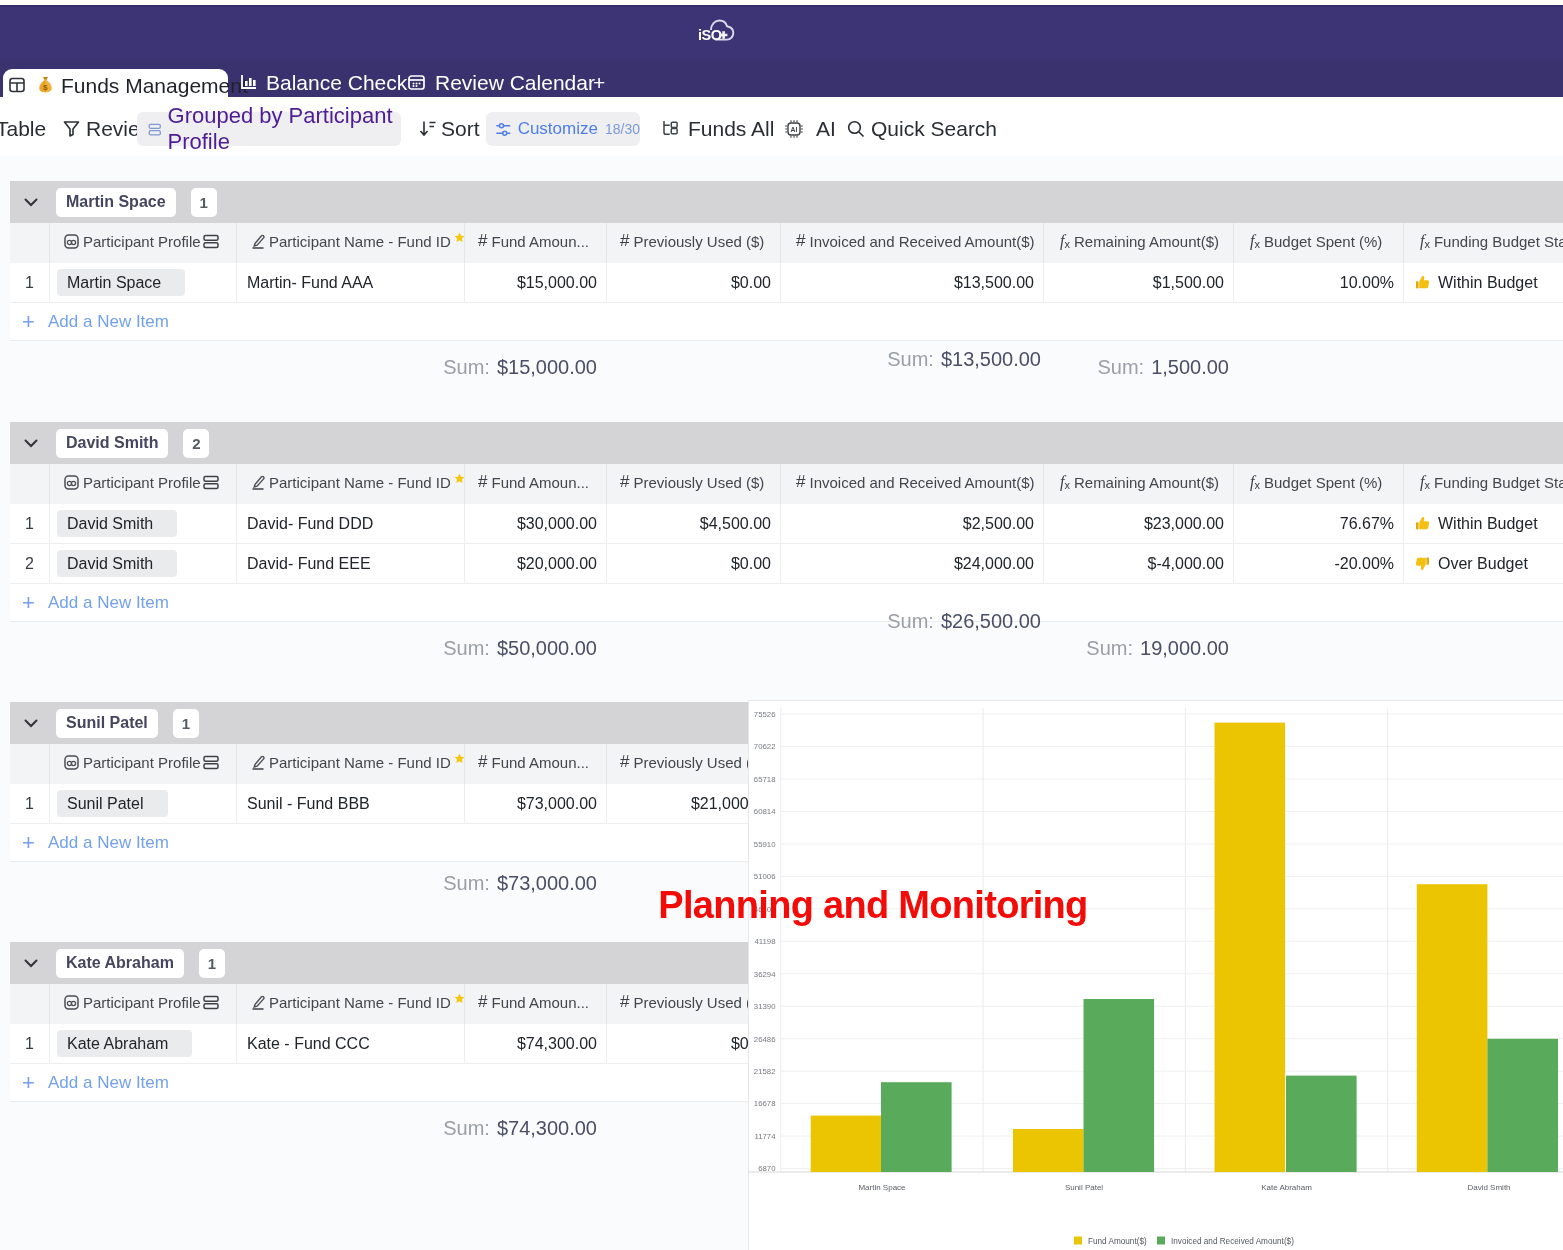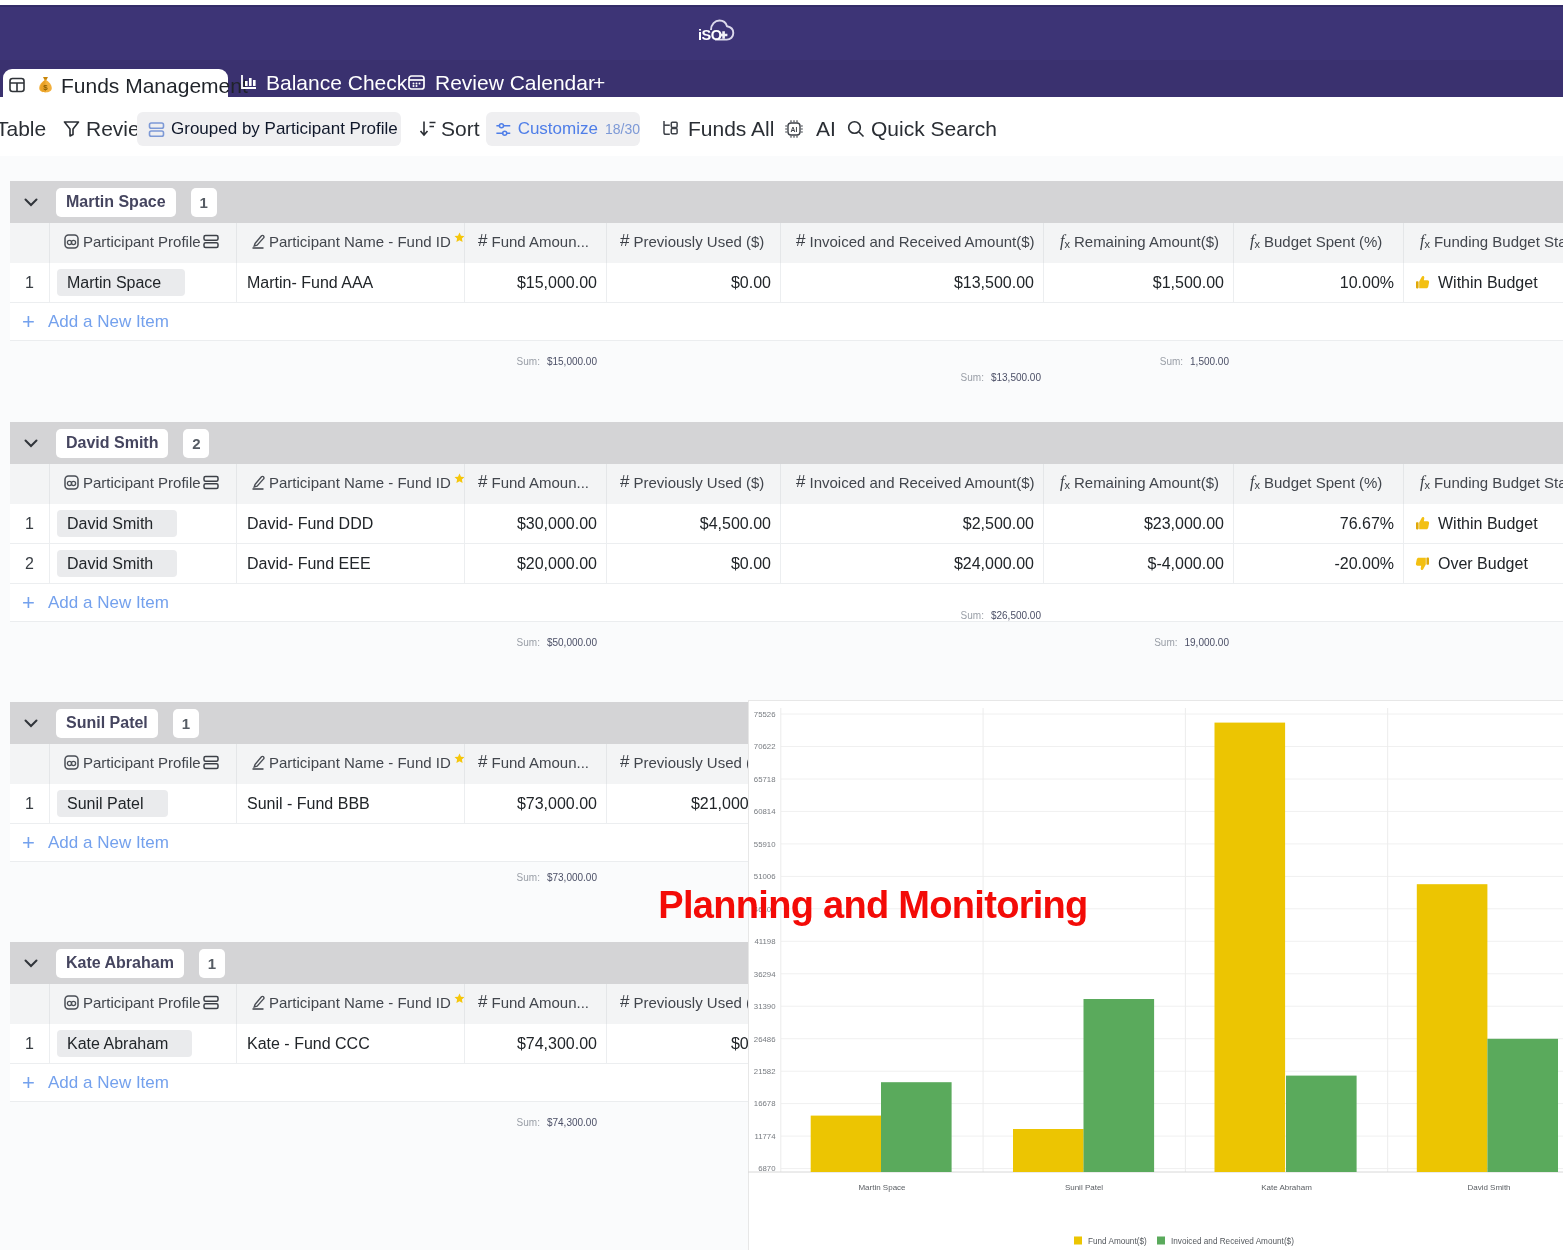--- a/index.html
+++ b/index.html
@@ -7,21 +7,21 @@
 .grouphdr{position:absolute;left:10px;right:0;height:42px;background:#d4d4d6;display:flex;align-items:center}
 .gpill{background:#fff;border-radius:5px;height:29px;display:flex;align-items:center;padding:0 10px;font-size:16px;font-weight:bold;color:#45455f}
 .cpill{background:#fff;border-radius:5px;height:29px;min-width:26px;display:flex;align-items:center;justify-content:center;font-size:15px;color:#565c64;font-weight:bold}
 .colhdr{position:absolute;left:10px;right:0;height:40px;background:#f3f4f5;display:flex;font-size:15px;color:#42464d}
 .colhdr .cell{border-right:1px solid #e4e6e8;display:flex;align-items:center;overflow:hidden;white-space:nowrap;flex-shrink:0;padding-bottom:4px}
 .row{position:absolute;left:10px;right:0;height:40px;background:#fff;display:flex;font-size:16px;color:#212529;border-bottom:1px solid #eceef0}
 .row .cell{border-right:1px solid #eceef0;display:flex;align-items:center;overflow:hidden;white-space:nowrap;flex-shrink:0}
 .num{justify-content:flex-end;padding-right:9px}
 .addrow{position:absolute;left:10px;right:0;height:38px;background:#fff;border-bottom:1px solid #ebedef;display:flex;align-items:center;font-size:17px;color:#74a1ed}
 .rpill{background:#eaebed;border-radius:4px;height:27px;display:flex;align-items:center;padding:0 24px 0 10px;margin-left:7px;font-size:16px}
-.sum{position:absolute;font-size:10px;color:#4b4f66;text-align:left}
+.sum{position:absolute;font-size:20px;color:#4b4f66;text-align:left}
 .sum b{color:#9a9fa7;font-weight:normal;margin-right:7px}
 .tbtxt{display:flex;align-items:center;color:#2a2e34;font-size:21px}
 .pillbar{background:#efeff1;border-radius:6px;height:34px;display:flex;align-items:center}
 </style></head><body>
 <div id="app">
 <div class="abs" style="left:0;top:0;width:1563px;height:60px;background:#3d3476"></div>
 <div class="abs" style="left:0;top:0;width:1563px;height:5px;background:#ffffff"></div>
 <div class="abs" style="left:0;top:5px;width:1563px;height:2px;background:#332c68"></div>
 <svg class="abs" style="left:697px;top:16px" width="42" height="30" viewBox="0 0 42 30">
 <path d="M14 14 C14 8.5 18 4.5 22.5 4.5 C26 4.5 29 7 30 10.2 C33.8 10.8 36.3 13.5 36.3 17 C36.3 20.8 33.5 23.6 29.8 23.6 L18 23.6" fill="none" stroke="#dcd9ec" stroke-width="1.9"></path>
@@ -63,21 +63,21 @@
 <div class="abs tbtxt" style="left:-4px;top:112px;height:34px">Table</div>
 <svg class="abs" style="left:63px;top:120px" width="17" height="17" viewBox="0 0 17 17">
 <path d="M1.5 2 h14 l-5.5 7 v5.5 l-3 1.5 v-7 z" fill="none" stroke="#2a2e34" stroke-width="1.6" stroke-linejoin="round"></path>
     </svg>
 <div class="abs tbtxt" style="left:86px;top:112px;height:34px">Review</div>
 <div class="abs pillbar" style="left:137px;top:112px;width:264px">
       <svg style="margin-left:11px" width="17" height="17" viewBox="0 0 17 17">
         <rect x="1.5" y="2" width="14" height="5.2" rx="1.8" fill="none" stroke="#7d99d6" stroke-width="1.6"></rect>
         <rect x="1.5" y="10" width="14" height="5.2" rx="1.8" fill="none" stroke="#7d99d6" stroke-width="1.6"></rect>
       </svg>
-      <span style="margin-left:6px;font-size:17px;color:#0f172a">Grouped by Participant Profile</span>
+      <span style="margin-left:6px;font-size:22px;color:#4c1d95">Grouped by Participant Profile</span>
     </div>
 <svg class="abs" style="left:419px;top:120px" width="18" height="17" viewBox="0 0 18 17">
 <path d="M5 1.5 v13 M1.5 11 l3.5 4 l3.5 -4" fill="none" stroke="#2a2e34" stroke-width="1.6"></path>
 <path d="M10.5 2.5 h6 M10.5 6.5 h4.5" stroke="#2a2e34" stroke-width="1.6"></path>
     </svg>
 <div class="abs tbtxt" style="left:441px;top:112px;height:34px">Sort</div>
 <div class="abs pillbar" style="left:486px;top:112px;width:154px">
       <svg style="margin-left:9px" width="18" height="17" viewBox="0 0 18 17">
         <path d="M1.5 4.5 h4 M9 4.5 h7.5 M1.5 12.5 h7.5 M12.5 12.5 h4" stroke="#4f7ee8" stroke-width="1.6"></path>
         <circle cx="7" cy="4.5" r="2.2" fill="none" stroke="#4f7ee8" stroke-width="1.6"></circle>
@@ -162,21 +162,21 @@
       <div class="cell" style="width:165px;padding-left:11px;border-right:none"><svg width="15" height="15" viewBox="0 0 15 15" style="flex-shrink:0;margin-right:8px">
           <path d="M4.2 6.5 l2.6-4.8 c0.3-0.6 1-0.9 1.6-0.6 0.7 0.3 1 1 0.9 1.7 L8.8 5.3 h3.7 c1 0 1.8 0.9 1.6 1.9 l-0.9 4.6 c-0.2 0.9-0.9 1.5-1.8 1.5 H4.2 z" fill="#f3c012"></path>
           <rect x="1" y="6.2" width="2.6" height="7.2" rx="0.8" fill="#e0a90a"></rect>
         </svg>Within Budget</div>
     </div>
     <div class="addrow" style="top:303px">
       <span style="margin-left:12px;width:12px;font-size:22px;font-weight:300;display:inline-block;text-align:center">+</span>
       <span style="margin-left:14px">Add a New Item</span>
     </div>
     <div class="sum" style="top:356px;right:966px"><b>Sum:</b>$15,000.00</div>
-    <div class="sum" style="top:372px;right:522px"><b>Sum:</b>$13,500.00</div>
+    <div class="sum" style="top:348px;right:522px"><b>Sum:</b>$13,500.00</div>
     <div class="sum" style="top:356px;right:334px"><b>Sum:</b>1,500.00</div>
 <div class="grouphdr" style="top:422px">
       <svg width="14" height="9" viewBox="0 0 14 9" style="margin-left:14px">
         <path d="M1.5 1.5 L7 7 L12.5 1.5" fill="none" stroke="#30343a" stroke-width="2" stroke-linecap="round"></path>
       </svg>
       <span class="gpill" style="margin-left:18px">David Smith</span>
       <span class="cpill" style="margin-left:15px">2</span>
     </div>
     <div class="colhdr" style="top:464px">
       <div class="cell" style="width:40px;border-right:1px solid #e4e6e8"></div>

